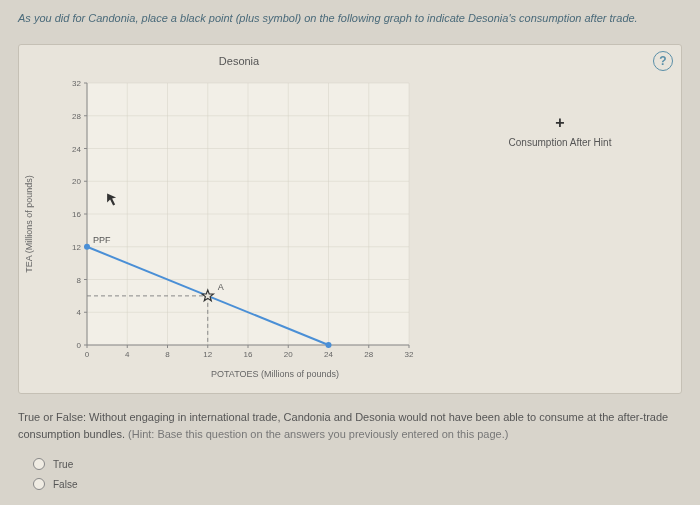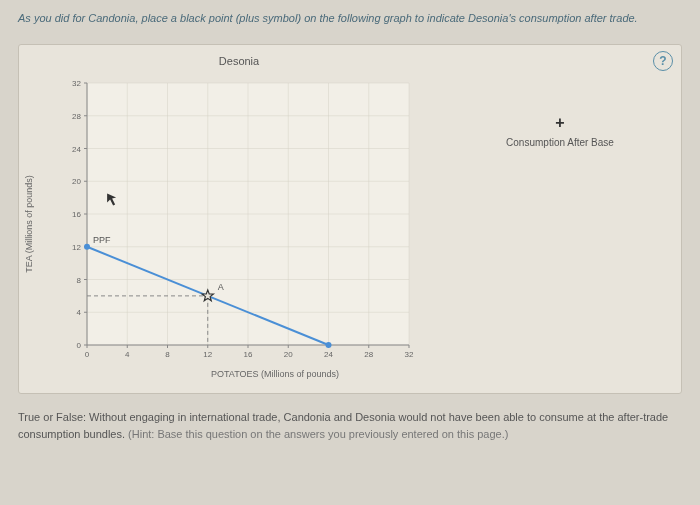--- a/index.html
+++ b/index.html
@@ -126,24 +126,32 @@
           <line x1="28" y1="222.875" x2="148.75" y2="222.875" stroke="#888" stroke-dasharray="4 3" stroke-width="1"></line>
           <line x1="148.75" y1="222.875" x2="148.75" y2="272" stroke="#888" stroke-dasharray="4 3" stroke-width="1"></line>
           <polygon points="148.75,216.875 147.28053686926881,220.85245751406262 143.04366090222908,221.0208980337503 146.37235870926213,223.64754248593738 145.22328848624517,227.7291019662497 148.75,225.375 152.27671151375483,227.7291019662497 151.12764129073787,223.64754248593738 154.45633909777092,221.0208980337503 150.21946313073119,220.85245751406262" fill="#e8e4db" stroke="#333" stroke-width="1.2"></polygon>
           <text x="158.75" y="216.875" class="series-label">A</text>
           <polygon points="48.125,120.53125 57.125,124.53125 53.125,125.53125 56.125,131.53125 54.125,132.53125 51.125,126.53125 48.125,129.53125" fill="#333"></polygon>
         </svg>
     </div>
     <div class="legend-area">
       <div class="legend-item">
         <span class="plus-marker">+</span>
-        <span class="legend-label">Consumption After Base</span>
+        <span class="legend-label">Consumption After Hint</span>
       </div>
     </div>
   </div>
 </div>
 
 <div class="question">
   <span>True or False: Without engaging in international trade, Candonia and Desonia would not have been able to consume at the after-trade consumption bundles. </span><span class="hint">(Hint: Base this question on the answers you previously entered on this page.)</span>
 </div>
 
 <div class="options">
+  <div class="option">
+    <span class="radio"></span>
+    <span>True</span>
+  </div>
+  <div class="option">
+    <span class="radio"></span>
+    <span>False</span>
+  </div>
 </div>
 
 </body></html>

